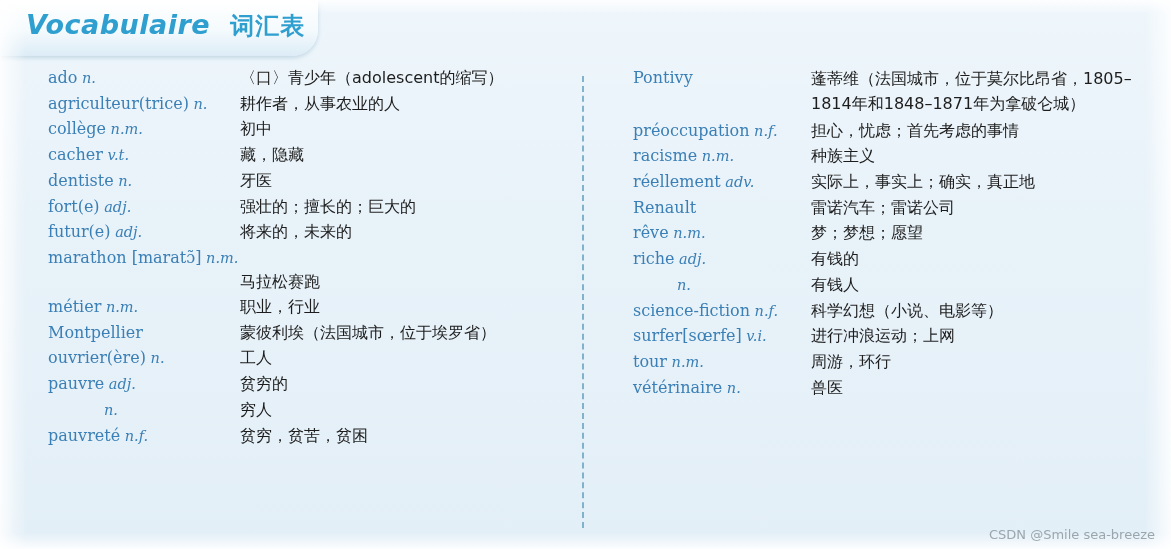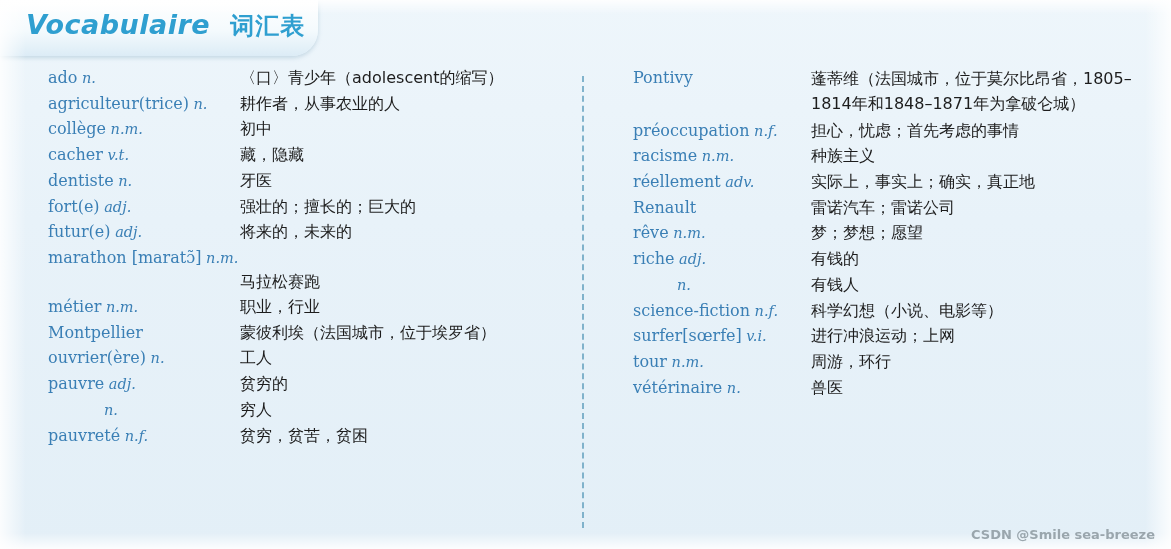--- a/index.html
+++ b/index.html
@@ -170,21 +170,20 @@
   }
 
   .watermark {
     position: absolute;
     right: 16px;
     bottom: 7px;
     font-size: 13px;
     color: #9aa6ad;
     font-family: "DejaVu Sans", sans-serif;
     z-index: 6;
-    font-weight: bold;
   }
 </style>
 </head>
 <body>
 
 <div class="page">
 
   <div class="header-tab">
     <div class="header-inner">
       <span class="title-fr">Vocabulaire</span>

